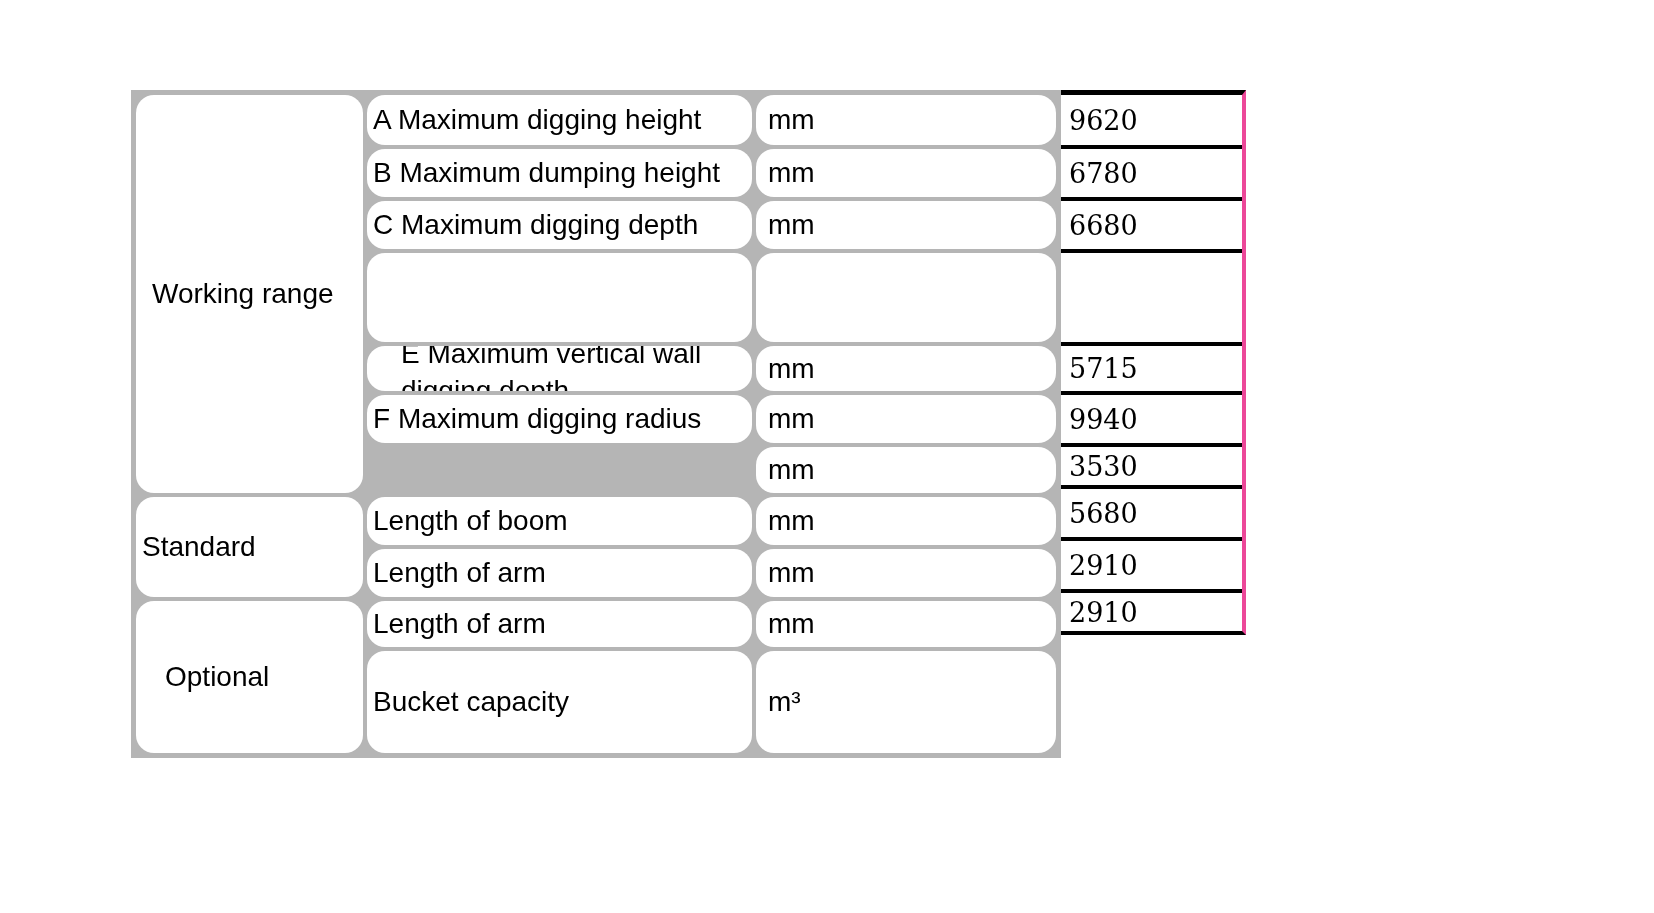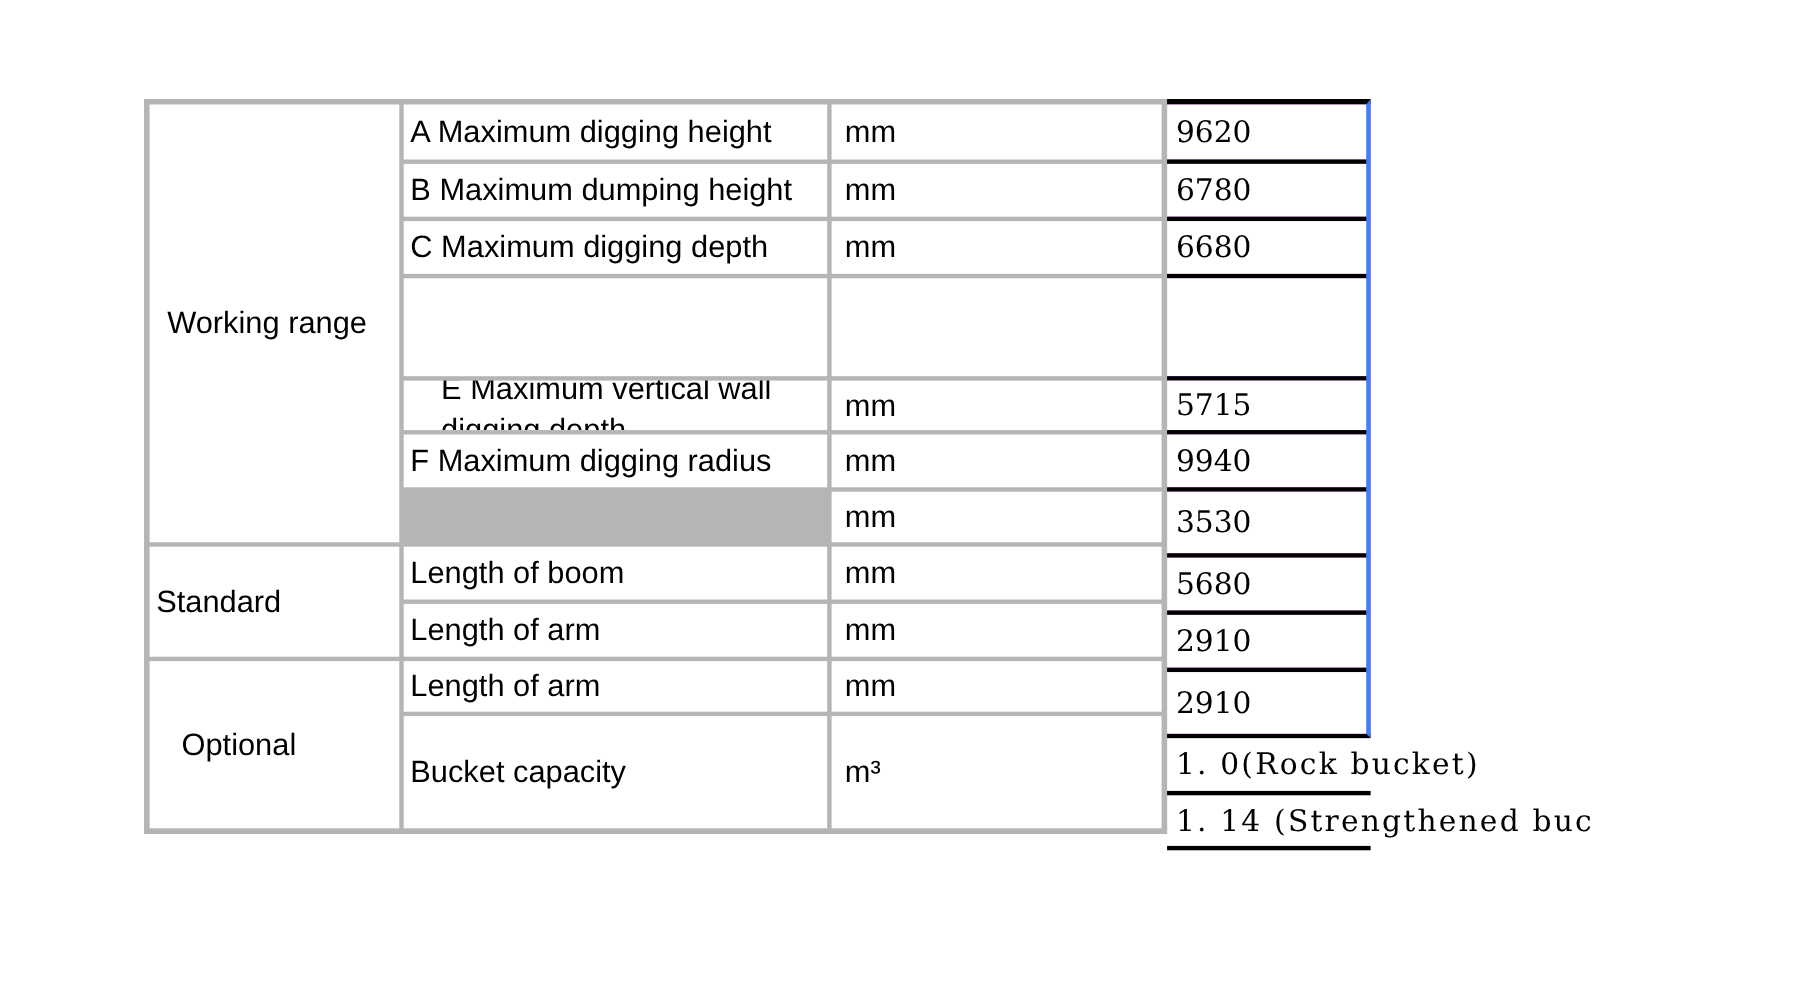--- a/index.html
+++ b/index.html
@@ -13,44 +13,44 @@
     position:absolute; left:131px; top:90px;
     display:grid;
     grid-template-columns:227px 385px 300px;
     grid-template-rows:50px 48px 48px 89px 45px 48px 46px 48px 48px 46px 102px;
     gap:4px;
     background:#b5b5b5; border:5px solid #b5b5b5;
   }
   .cell {
     background:#ffffff; display:flex; align-items:center;
     padding-left:6px; font-size:28px; line-height:1.2;
-    overflow:hidden; white-space:nowrap;
+    overflow:hidden; white-space:nowrap;border-radius:18px;
   }
   .sec1 { grid-column:1; grid-row:1/8;padding-left:16px; }
   .sec2 { grid-column:1; grid-row:8/10; }
   .sec3 { grid-column:1; grid-row:10/12;padding-left:29px; }
   .c2 { grid-column:2; } .c3 { grid-column:3;padding-left:12px; }
   .r1{grid-row:1}.r2{grid-row:2}.r3{grid-row:3}.r4{grid-row:4}.r5{grid-row:5}
   .r6{grid-row:6}.r7{grid-row:7}.r8{grid-row:8}.r9{grid-row:9}.r10{grid-row:10}.r11{grid-row:11}
   
   .cell.eclip { display:block; white-space:normal; }
   .eclip .einner { margin-top:-11px; line-height:37px; width:370px;margin-left:28px; }
   
   .valcol { position:absolute; left:1061px; top:90px; width:185px; }
   .valbox {
-    width:181px; background:#d946ef;
-    border-top:5px solid #000000; border-right:4px solid #3b82f6;
+    width:181px; background:#737373;
+    border-top:5px solid #000000; border-right:4px solid #ec4899;
     border-bottom:4px solid #000000;
   }
   .vrow {
     display:flex; align-items:center; padding-left:8px; overflow:hidden;
     font-family:"DejaVu Serif", serif; font-size:27px; background:#ffffff;
     white-space:nowrap;
   }
-  .vh50{height:50px}.vh48{height:48px}.vh89{height:89px}.vh45{height:45px}.vh46{height:56px}
+  .vh50{height:50px}.vh48{height:48px}.vh89{height:89px}.vh45{height:45px}.vh46{height:38px}
   .vsep { height:4px; background:#000000; }
   .bucketvals { width:185px; }
   .bline {
     display:flex; align-items:center; padding-left:8px;
     font-family:"DejaVu Serif", serif; font-size:27px; letter-spacing:2px;
     white-space:nowrap;
   }
   .bl1 { height:48px; } .bl2 { height:46px; }
   .bunderline { height:4px; width:185px; background:#000000; }
 </style>
@@ -115,21 +115,15 @@
       <div class="vrow vh48">9940</div>
       <div class="vsep"></div>
       <div class="vrow vh46">3530</div>
       <div class="vsep"></div>
       <div class="vrow vh48">5680</div>
       <div class="vsep"></div>
       <div class="vrow vh48">2910</div>
       <div class="vsep"></div>
       <div class="vrow vh46">2910</div>
     </div>
-    <div class="bucketvals">
-      <div class="bline bl1">1. 0(Rock bucket)</div>
-      <div class="bunderline"></div>
-      <div class="bline bl2">1. 14 (Strengthened buc</div>
-      <div class="bunderline"></div>
-    </div>
   </div>
 
 </div>
 
 </body></html>

